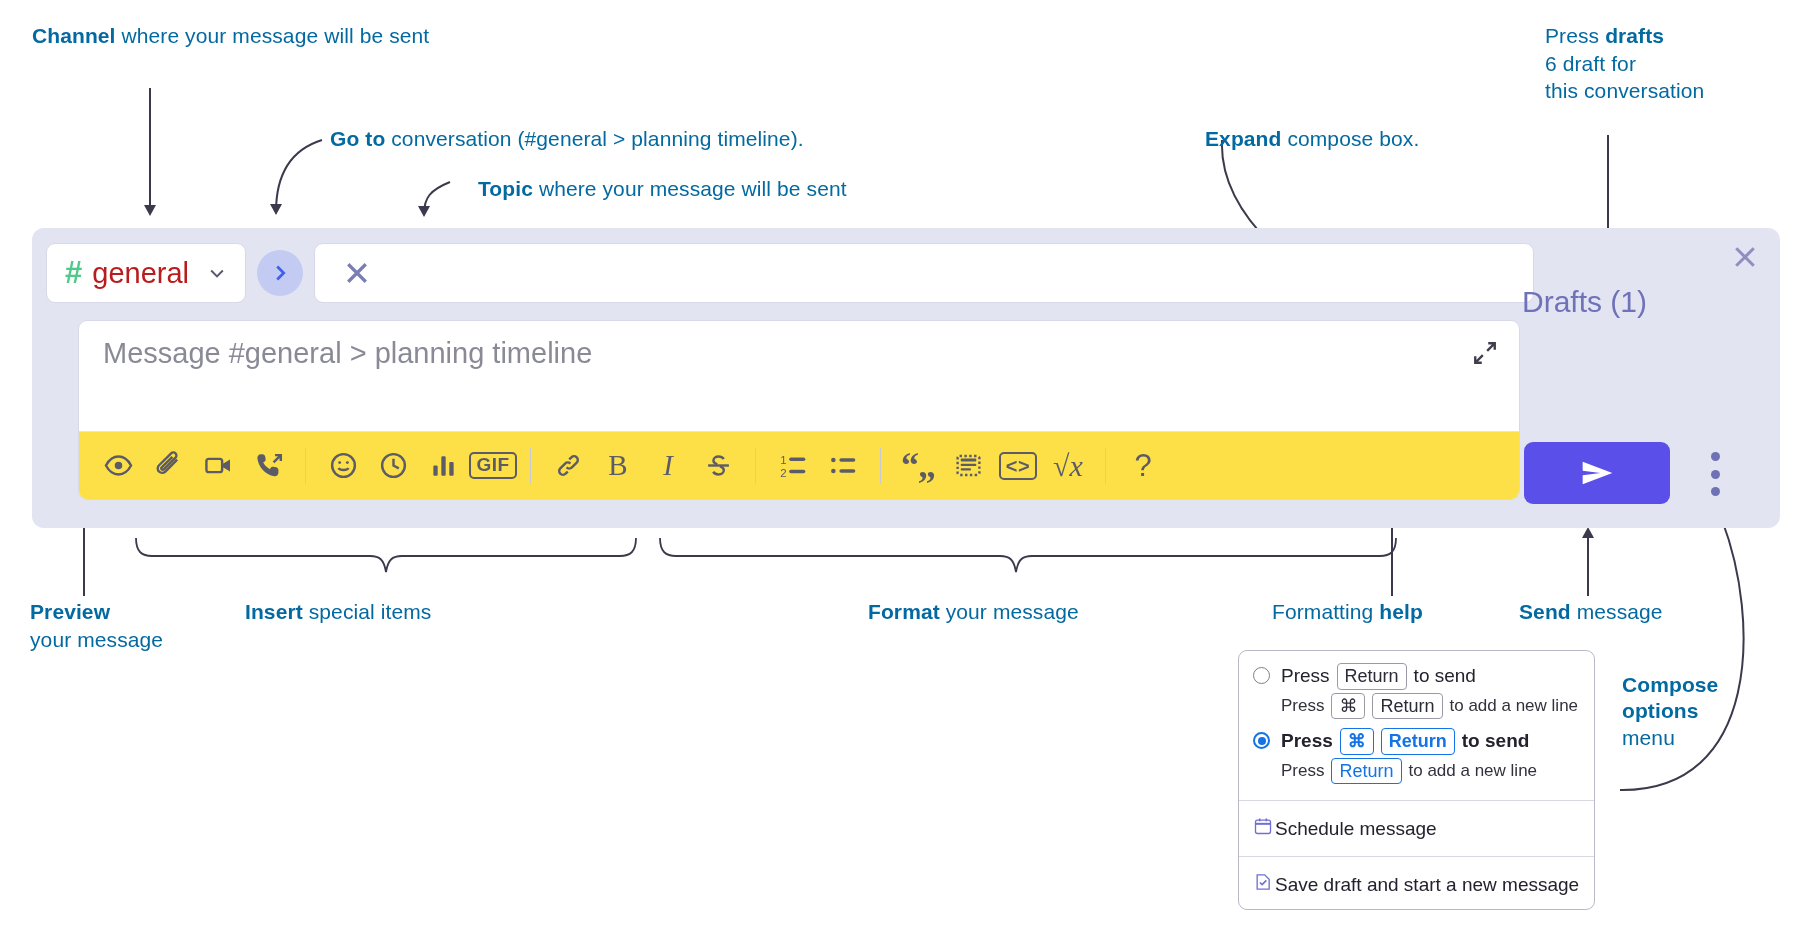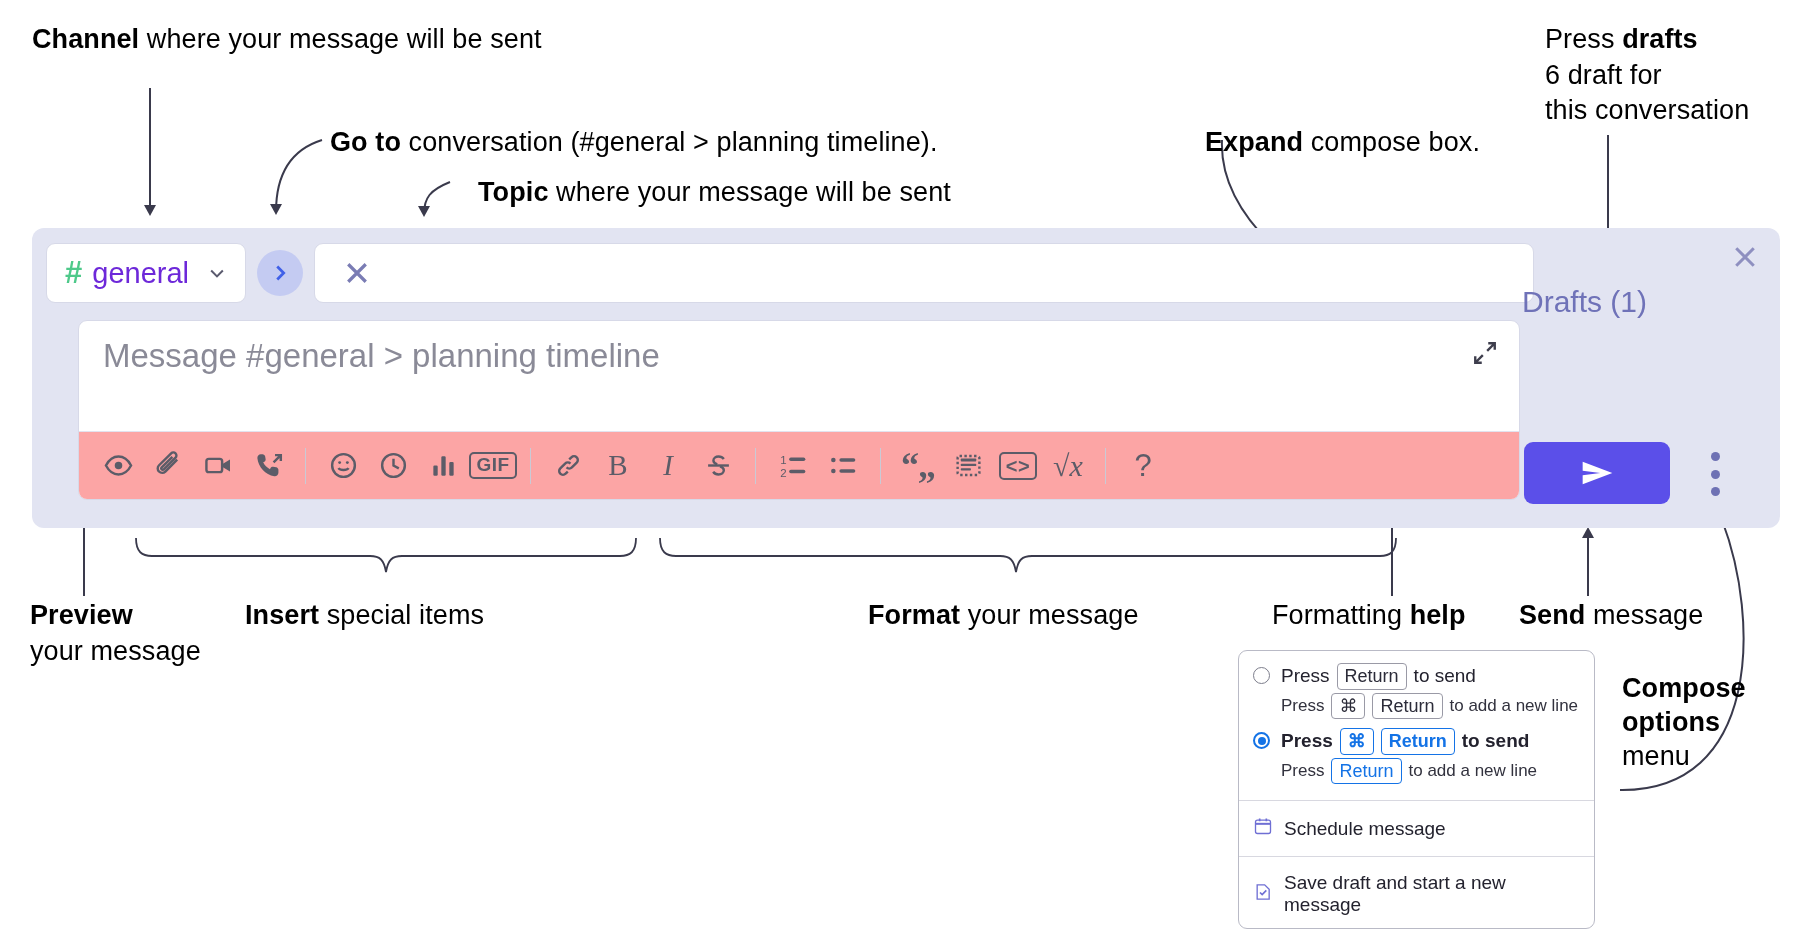--- a/index.html
+++ b/index.html
@@ -1,20 +1,20 @@
 <!DOCTYPE html>
 <html><head>
 <meta charset="utf-8">
 <style>
   html,body{margin:0;padding:0;background:#ffffff;}
   body{width:1814px;height:944px;position:relative;overflow:hidden;
        font-family:"Liberation Sans", sans-serif;color:#2b2b3d;}
 
   
-  .anno{position:absolute;color:#000000;font-size:27px;line-height:1.32;letter-spacing:.1px;}
+  .anno{position:absolute;color:#0369a1;font-size:21px;line-height:1.32;letter-spacing:.1px;}
   .anno b{font-weight:700;}
 
   
   #lines{position:absolute;left:0;top:0;width:1814px;height:944px;pointer-events:none;}
 
   
   #compose-panel{
     position:absolute;left:32px;top:228px;width:1748px;height:300px;
     background:#e2e4f2;border-radius:12px;
   }
@@ -25,21 +25,21 @@
   #panel-close svg{stroke:#8e8fc0;stroke-width:2.4;fill:none;}
 
   
   #top-row{position:absolute;left:14px;top:14px;height:62px;display:flex;align-items:center;}
 
   #channel-chip{
     height:60px;min-width:200px;background:#ffffff;border:1px solid #d7d9e8;border-radius:9px;
     display:flex;align-items:center;gap:10px;padding:0 16px 0 18px;box-sizing:border-box;cursor:pointer;
   }
   .hash{color:#4ec98a;font-size:31px;font-weight:700;line-height:1;transform:translateY(-1px);}
-  #channel-name{font-size:29px;color:#6d28d9;}
+  #channel-name{font-size:29px;color:#b91c1c;}
   .chev{width:20px;height:20px;margin-left:8px;}
   .chev svg{stroke:#5a5a6e;stroke-width:2.4;fill:none;}
 
   #go-btn{
     width:46px;height:46px;border-radius:50%;background:#c4cbf2;margin:0 11px;
     display:flex;align-items:center;justify-content:center;cursor:pointer;flex:0 0 auto;
   }
   #go-btn svg{stroke:#4060e8;stroke-width:3;fill:none;}
 
   #topic-field{
@@ -48,27 +48,27 @@
   }
   #topic-value{font-size:30px;color:#15141f;flex:1;}
   #topic-clear{width:40px;height:40px;display:flex;align-items:center;justify-content:center;cursor:pointer;}
   #topic-clear svg{stroke:#7a7cb4;stroke-width:2.6;fill:none;}
 
   
   #message-box{
     position:absolute;left:46px;top:92px;width:1442px;height:180px;
     background:#fff;border:1px solid #d7d9e8;border-radius:9px;box-sizing:border-box;
   }
-  #placeholder{position:absolute;left:24px;top:16px;font-size:33px;color:#8a8a97;}
+  #placeholder{position:absolute;left:24px;top:16px;font-size:29px;color:#8a8a97;}
   #expand-btn{position:absolute;right:14px;top:12px;width:40px;height:40px;
     display:flex;align-items:center;justify-content:center;cursor:pointer;}
   #expand-btn svg{stroke:#3e3e4d;stroke-width:2.2;fill:none;}
 
   #toolbar{
-    position:absolute;left:0;bottom:0;width:100%;height:68px;background:#fca5a5;
+    position:absolute;left:0;bottom:0;width:100%;height:68px;background:#fde047;
     border-top:1px solid #e2e3ef;border-radius:0 0 8px 8px;
     display:flex;align-items:center;padding-left:14px;box-sizing:border-box;
   }
   .tb{width:50px;height:50px;display:flex;align-items:center;justify-content:center;cursor:pointer;flex:0 0 auto;}
   .tb svg{stroke:#5c5c68;stroke-width:2;fill:none;}
   .tb.fill svg{fill:#5c5c68;stroke:none;}
   .sep{width:1px;height:36px;background:#c9cad6;margin:0 12px;flex:0 0 auto;}
   .tb-txt{font-size:23px;color:#5c5c68;font-weight:700;}
   .boxed{border:2px solid #5c5c68;border-radius:5px;padding:1px 5px;font-size:19px;
          letter-spacing:.5px;line-height:1.1;}
@@ -99,21 +99,21 @@
                    width:8px;height:8px;border-radius:50%;background:#1473e6;}
   .opt-main{display:flex;align-items:center;gap:7px;flex-wrap:wrap;}
   .opt-main.strong{font-weight:700;}
   .kbd{border:1px solid #9a9aa6;border-radius:4px;padding:1px 7px;font-size:18px;
        line-height:1.25;background:#fff;color:#2b2b38;display:inline-block;}
   .kbd.blue{border-color:#1473e6;color:#1473e6;}
   .kbd.blue.bold{font-weight:700;}
   .opt-sub{padding:3px 14px 7px 42px;display:flex;align-items:center;gap:7px;
            font-size:17px;color:#32323e;}
   .menu-div{height:1px;background:#d8d8e0;margin:9px 0;}
-  .menu-item{display:flex;align-items:center;gap:11px;padding:6px 14px;cursor:pointer;font-size:19px;}
+  .menu-item{display:flex;align-items:center;gap:2px;padding:6px 14px;cursor:pointer;font-size:19px;}
   .menu-item svg{stroke:#6f6fd4;stroke-width:1.6;fill:none;flex:0 0 auto;}
 </style>
 </head>
 <body>
 
 <svg id="lines">
   <g fill="none" stroke="#3a3a4c" stroke-width="2">
 
     <path d="M150,88 L150,213"></path>
     <path d="M144,205 L150,216 L156,205" fill="#3a3a4c" stroke="none"></path>

